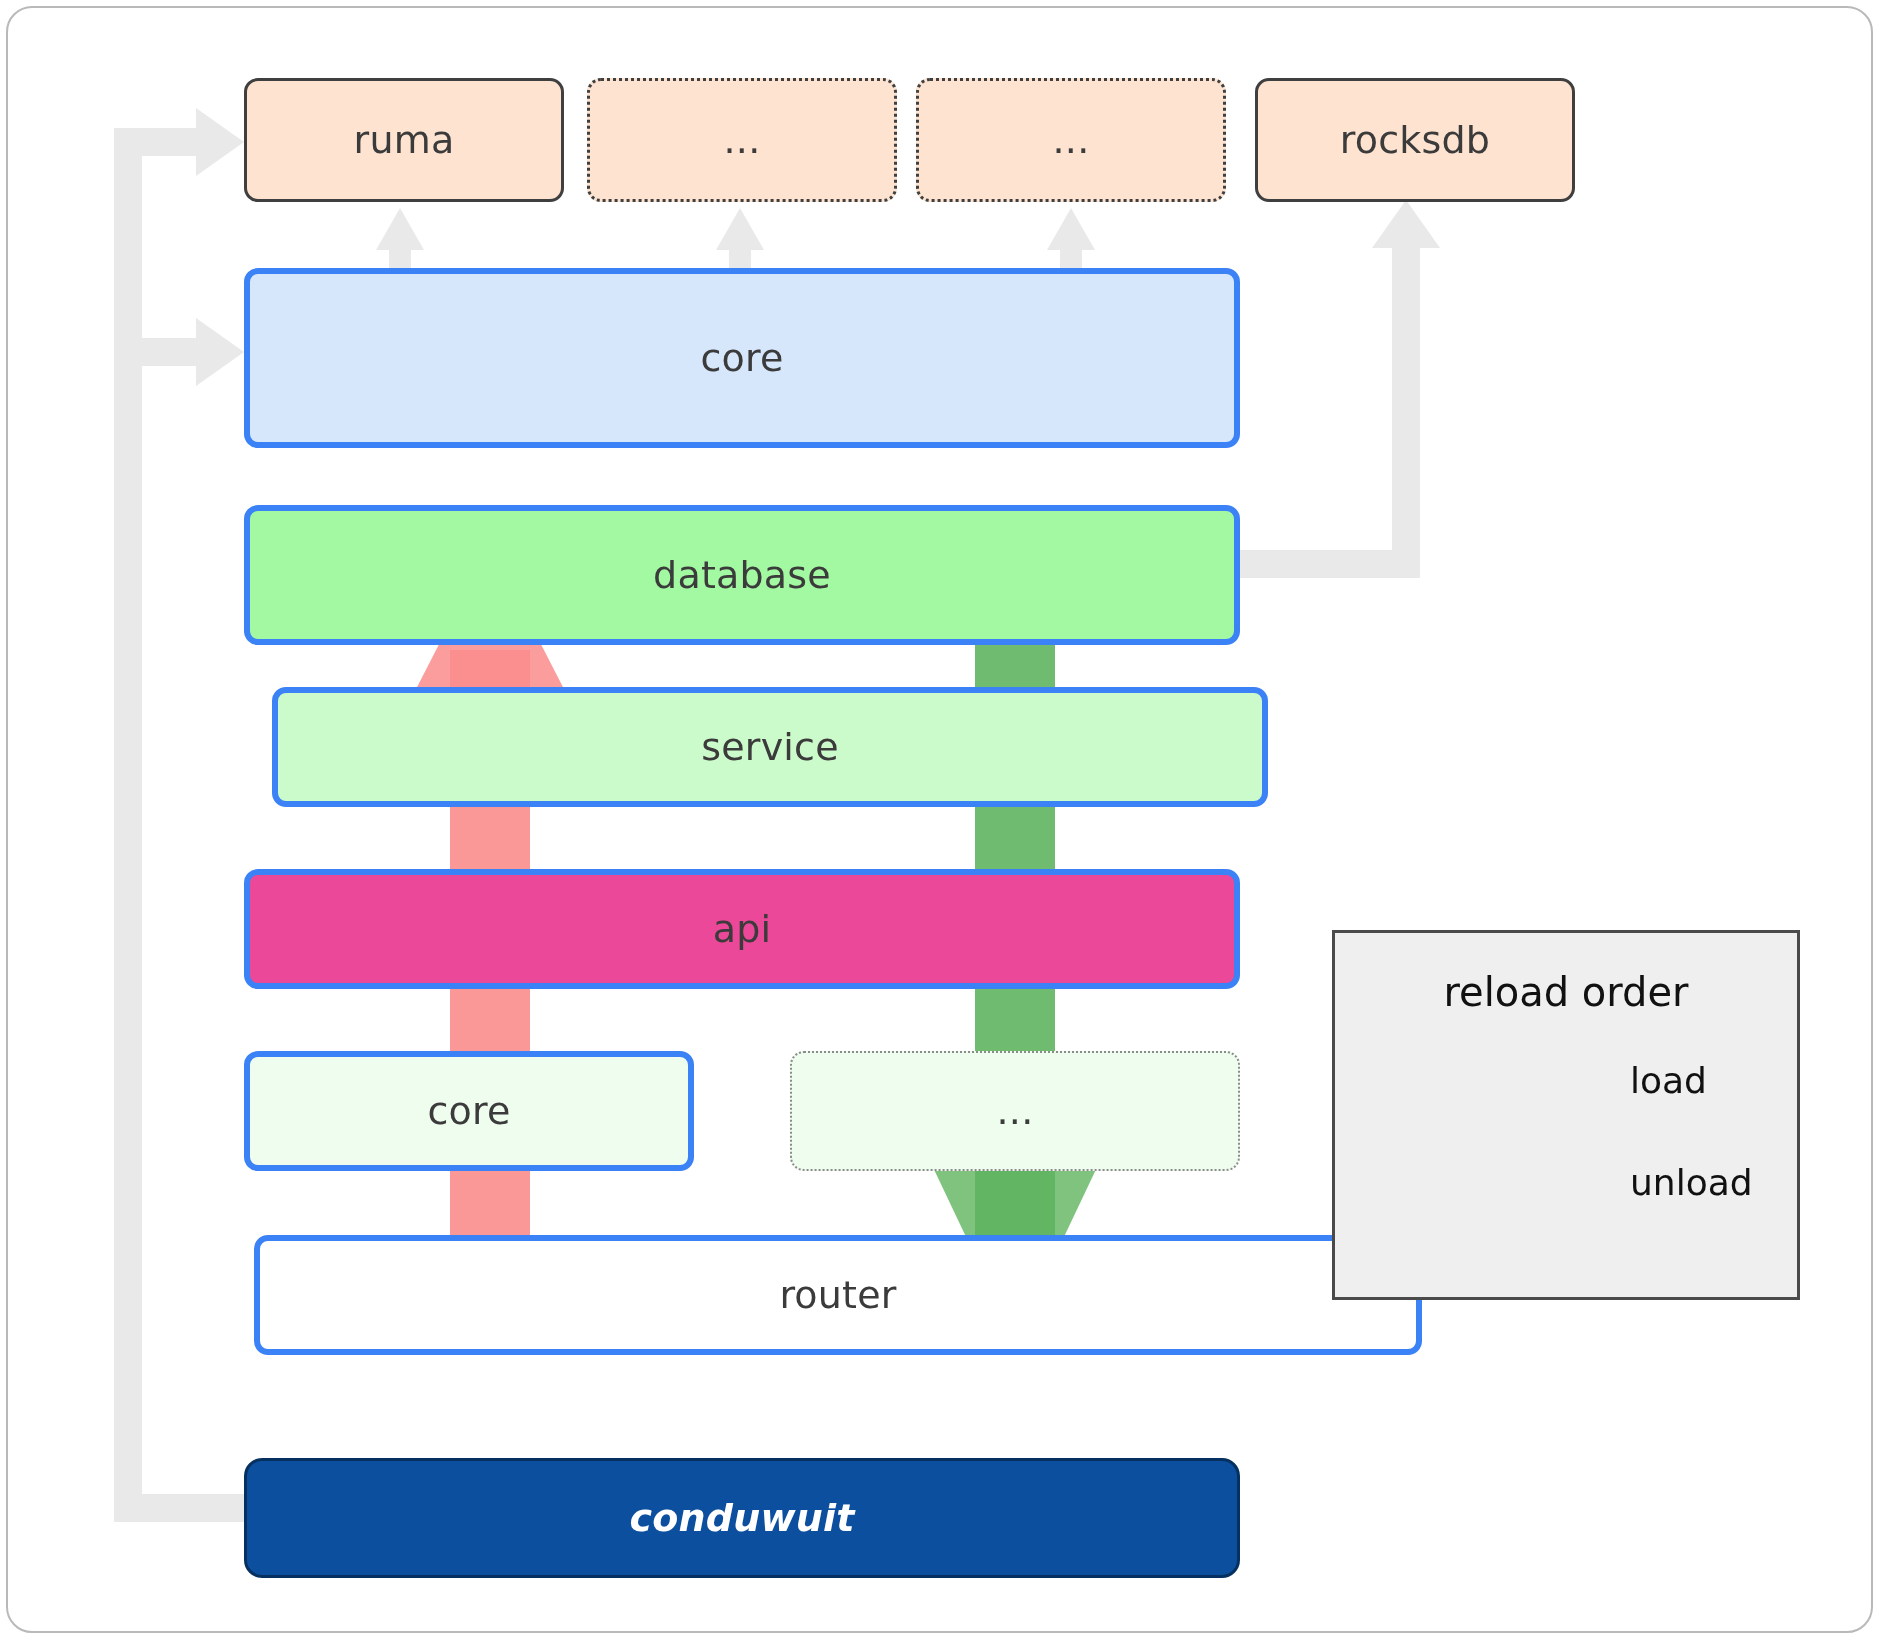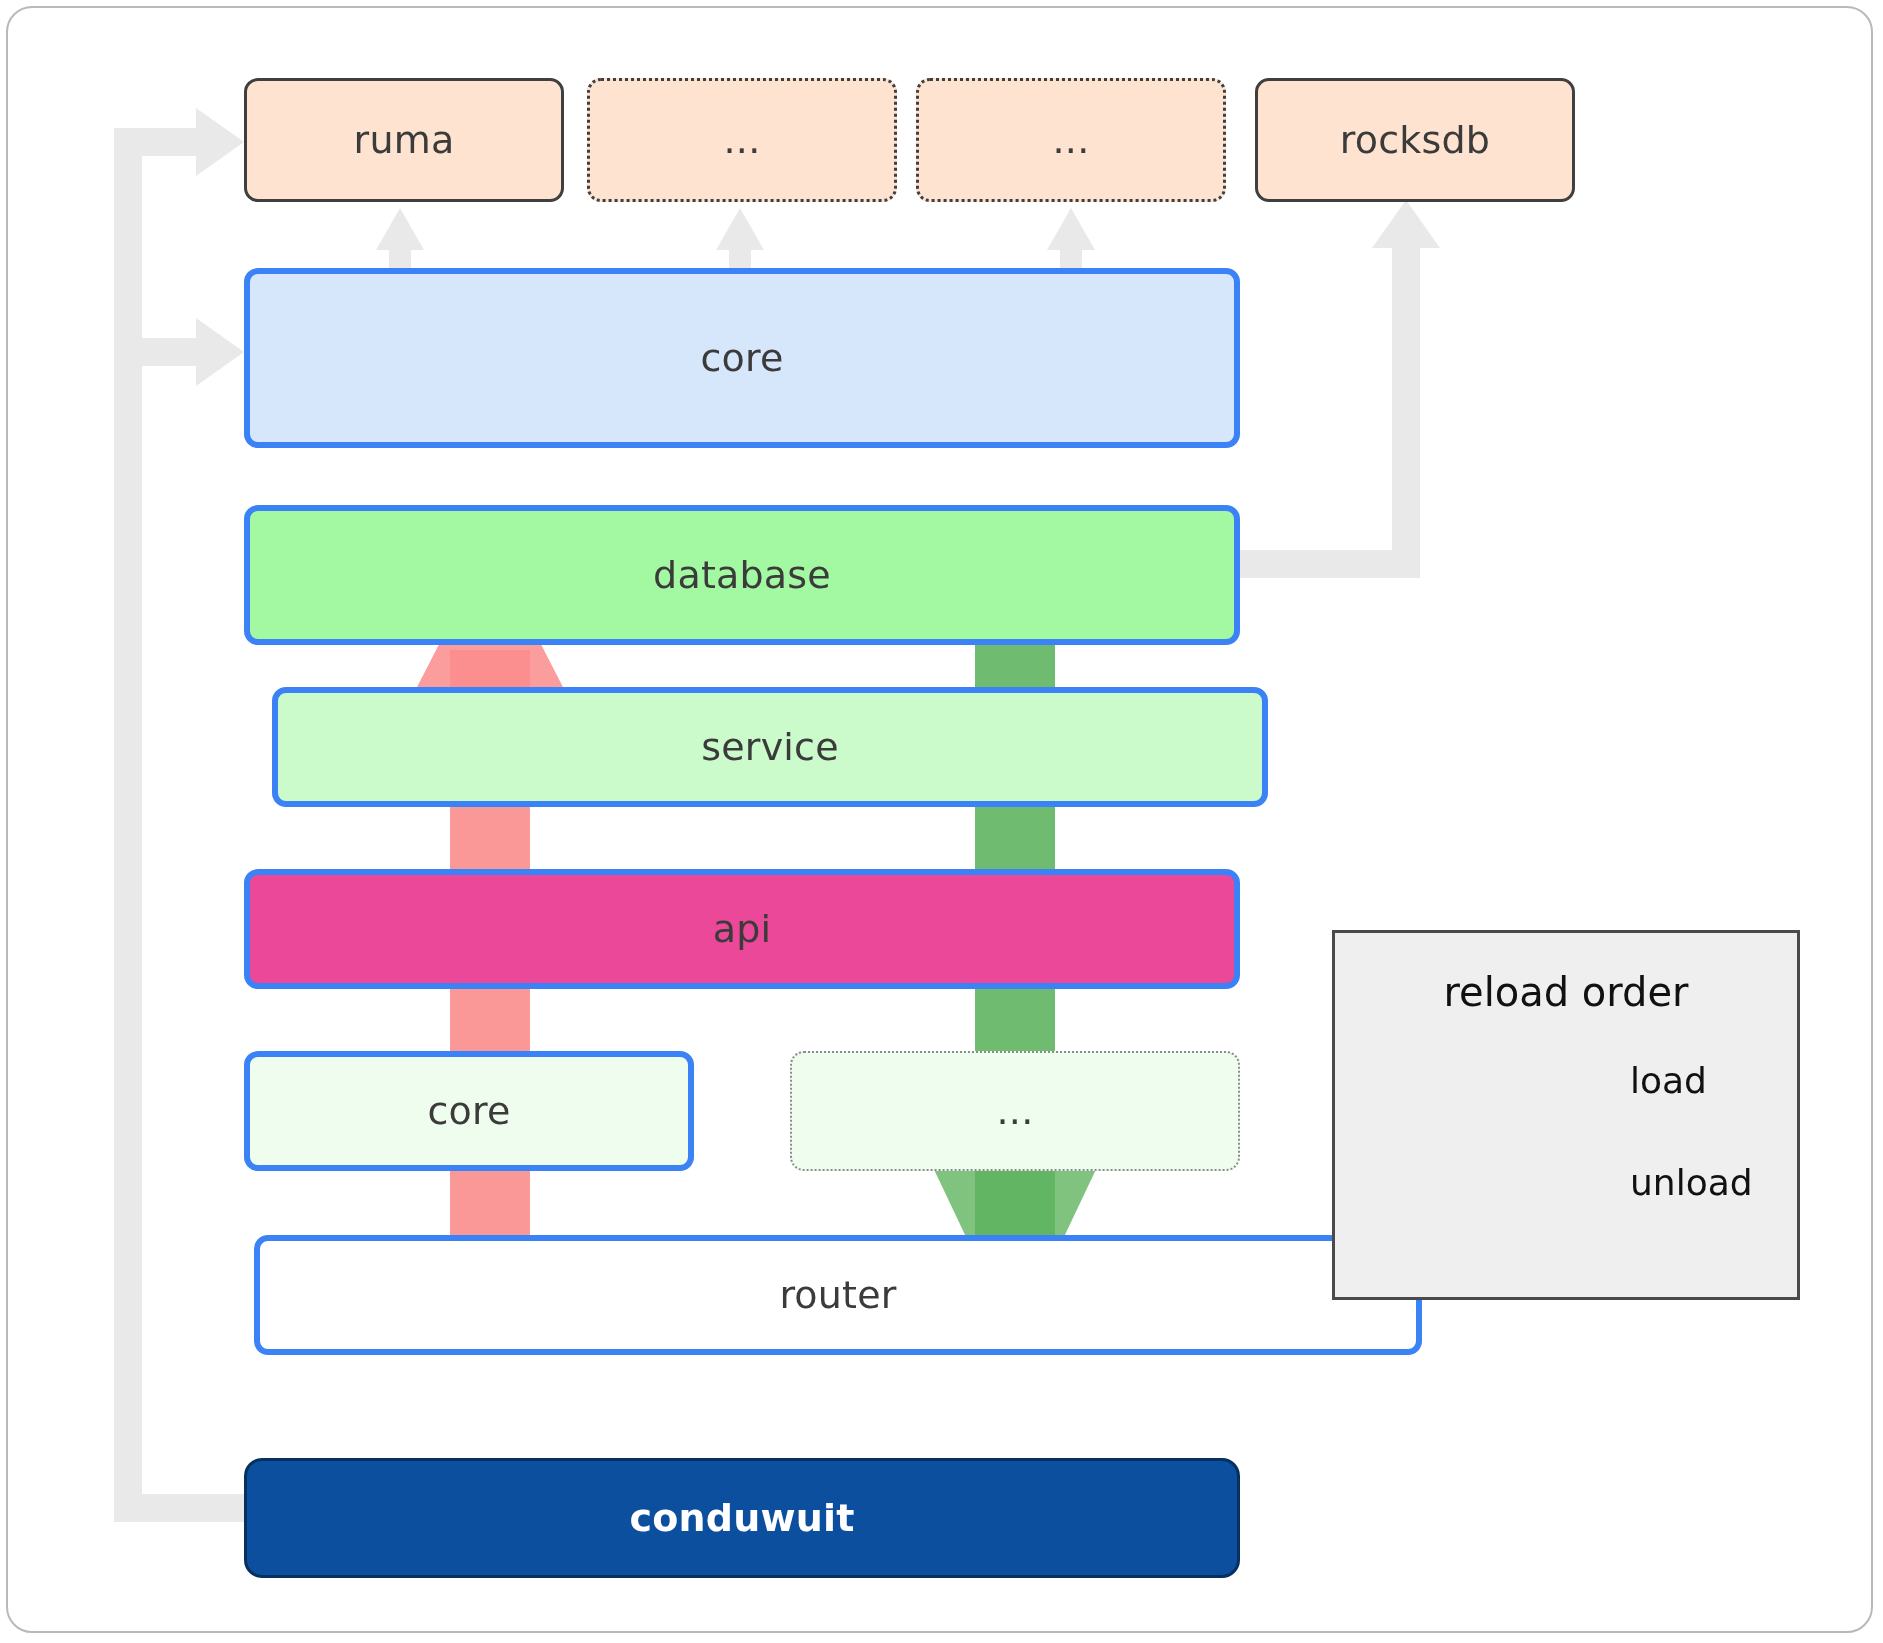--- a/index.html
+++ b/index.html
@@ -177,21 +177,21 @@
   </div>
 
   <div class="node dots dotted-grey" style="left:790px; top:1051px; width:450px; height:120px;">
     <span class="node-label">...</span>
   </div>
 
   <div class="node router grey-border" style="left:254px; top:1235px; width:1168px; height:120px;">
     <span class="node-label">router</span>
   </div>
 
-  <div class="node app" style="left:244px; top:1458px; width:996px; height:120px; border-radius:18px;">
+  <div class="node app" style="left:244px; top:1458px; width:996px; height:120px; border-radius:18px;font-style:italic;">
     <span class="node-label">conduwuit</span>
   </div>
 
   <div class="legend" style="left:1332px; top:930px; width:468px; height:370px;">
     <div class="legend-title">reload order</div>
   </div>
 
   <div class="legend-label" style="left:1630px; top:1060px;">load</div>
 
   <div class="legend-label" style="left:1630px; top:1162px;">unload</div>

